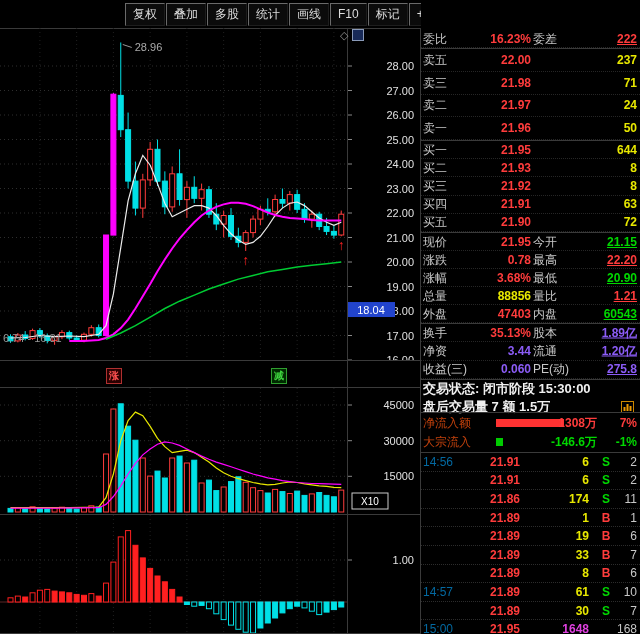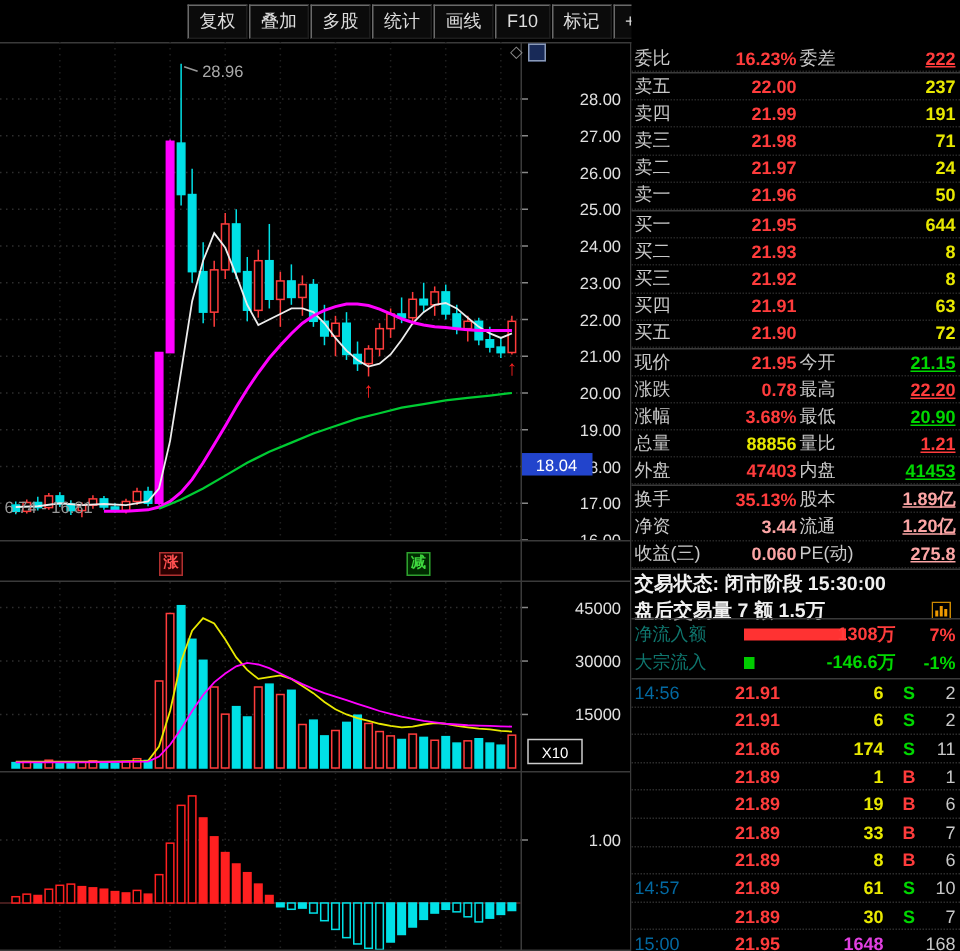--- a/index.html
+++ b/index.html
@@ -35,25 +35,25 @@
   .lab{color:#c8c8c8;}
   .l1{left:2px;} .l2{left:112px;}
   .v1{right:109px;font-weight:700;} .v2{right:3px;font-weight:700;text-decoration:underline;}
   .bp{right:109px;font-weight:700;} .bq{right:3px;font-weight:700;}
   .t-time{left:2px;color:#0369a1;}
   .t-price{right:120px;font-weight:700;}
   .t-vol{right:51px;font-weight:700;}
   .t-side{left:178px;width:14px;text-align:center;font-weight:700;}
   .t-cnt{right:3px;color:#c8c8c8;}
   .c-red{color:#ff3c3c;} .c-green{color:#00d800;} .c-yellow{color:#e8e800;}
-  .c-white{color:#fca5a5;} .c-magenta{color:#e040e0;}
+  .c-white{color:#8b5cf6;} .c-magenta{color:#e040e0;}
   .status-line{position:relative;font-size:13px;font-weight:700;color:#f0f0f0;padding-left:2px;
                display:flex;align-items:center;white-space:nowrap;}
   .ah-icon{position:absolute;right:6px;top:3px;}
-  .f-lab{left:2px;color:#0f766e;}
+  .f-lab{left:2px;color:#c2410c;}
   .f-bar{position:absolute;top:50%;transform:translateY(-50%);left:75px;height:8px;}
   .f-val{right:43px;font-weight:700;} .f-pct{right:3px;font-weight:700;}
   .sep{position:absolute;left:0;width:219px;height:1px;background:#3a3a3a;}
   text{font-family:"Liberation Sans",sans-serif;}
 </style>
 </head>
 <body>
 
 <div id="app">
 
@@ -397,25 +397,20 @@
         </div>
       </div>
     <div class="sep" style="top:48px"></div>
     <div class="sec" id="sec-asks" style="top:49px;height:91px">
         <div class="brow dotted">
           <span class="lab l1">卖五</span>
           <span class="bp c-red">22.00</span>
           <span class="bq c-yellow">237</span>
         </div>
         <div class="brow dotted">
-          <span class="lab l1">卖四</span>
-          <span class="bp c-red">21.99</span>
-          <span class="bq c-yellow">191</span>
-        </div>
-        <div class="brow dotted">
           <span class="lab l1">卖三</span>
           <span class="bp c-red">21.98</span>
           <span class="bq c-yellow">71</span>
         </div>
         <div class="brow dotted">
           <span class="lab l1">卖二</span>
           <span class="bp c-red">21.97</span>
           <span class="bq c-yellow">24</span>
         </div>
         <div class="brow dotted">
@@ -475,21 +470,21 @@
         <div class="prow dotted">
           <span class="lab l1">总量</span>
           <span class="v1 c-yellow">88856</span>
           <span class="lab l2">量比</span>
           <span class="v2 c-red">1.21</span>
         </div>
         <div class="prow dotted">
           <span class="lab l1">外盘</span>
           <span class="v1 c-red">47403</span>
           <span class="lab l2">内盘</span>
-          <span class="v2 c-green">41453</span>
+          <span class="v2 c-green">60543</span>
         </div>
       </div>
     <div class="sep" style="top:323px"></div>
     <div class="sec" id="sec-fund" style="top:324px;height:55px">
         <div class="prow dotted">
           <span class="lab l1">换手</span>
           <span class="v1 c-red">35.13%</span>
           <span class="lab l2">股本</span>
           <span class="v2 c-white">1.89亿</span>
         </div>

